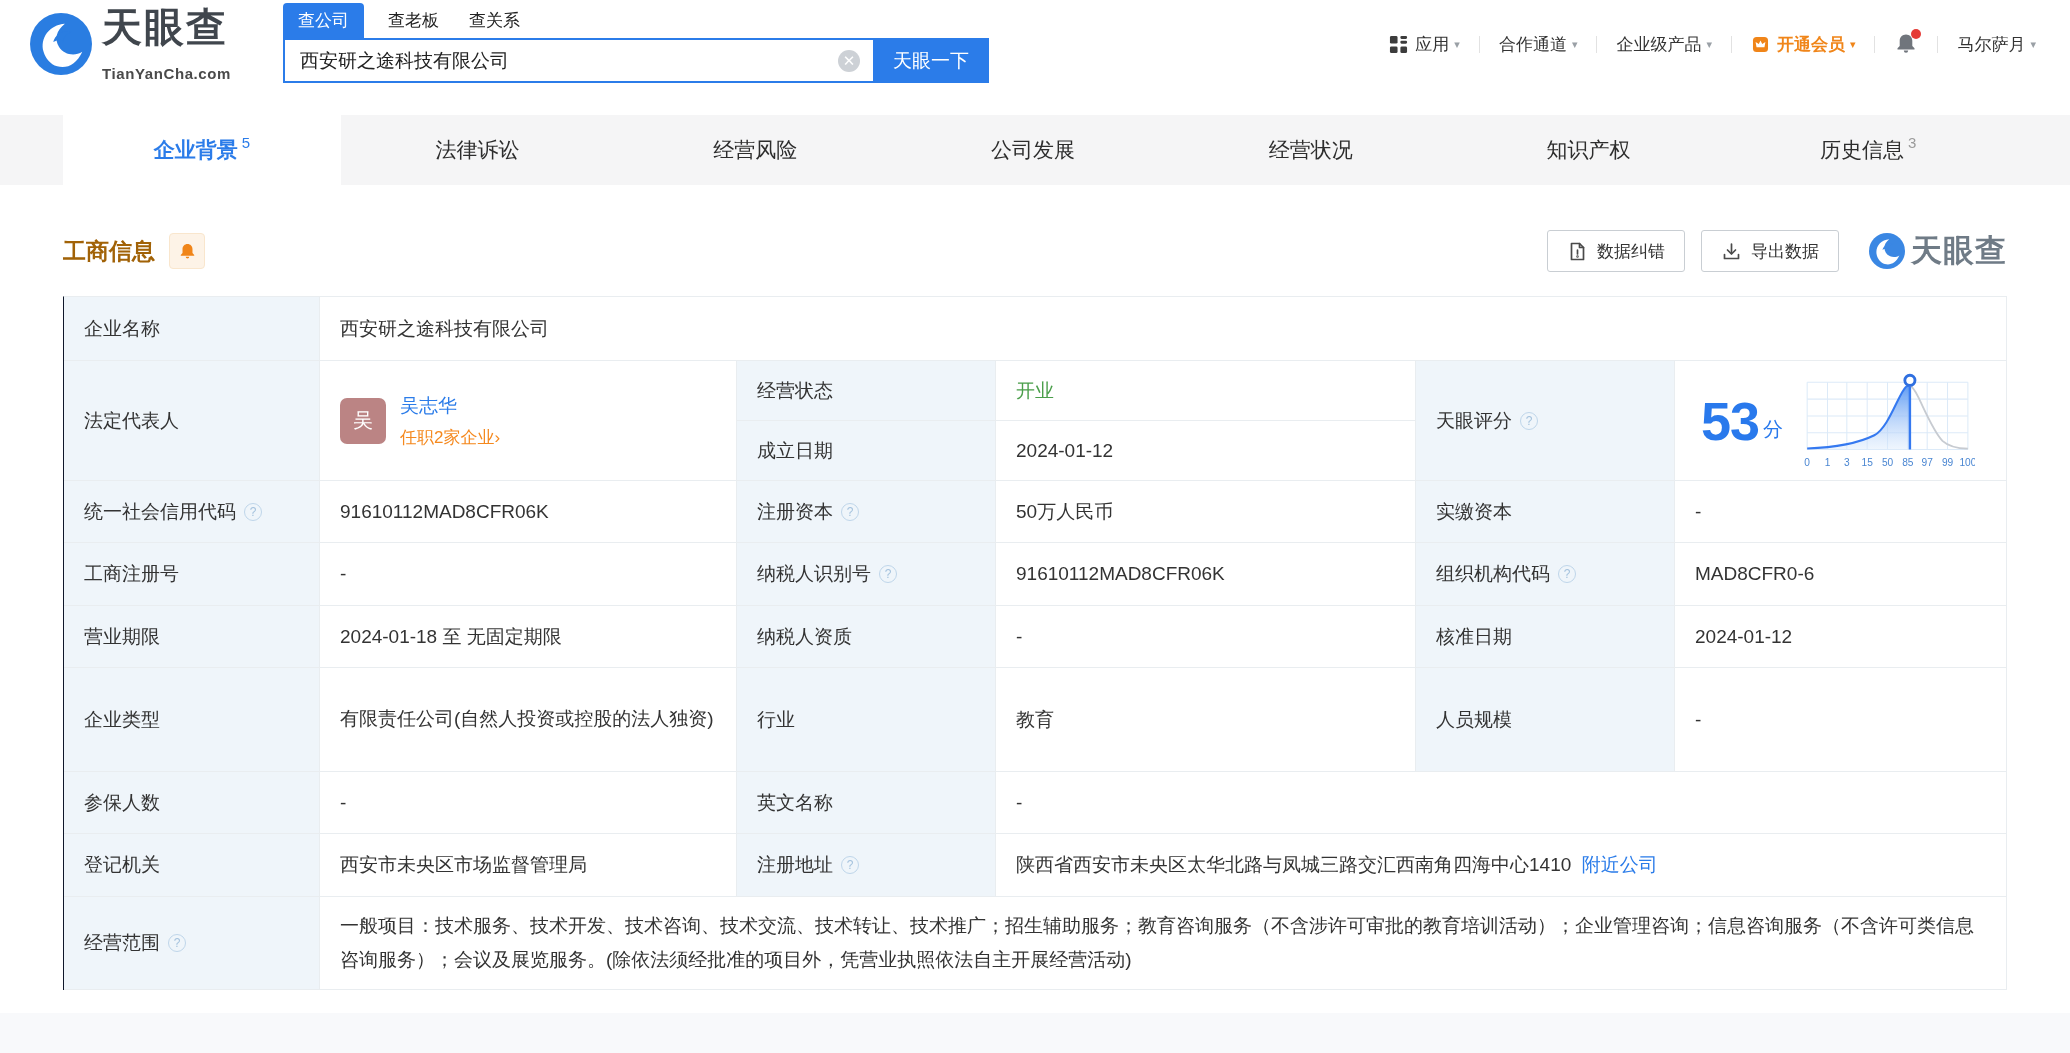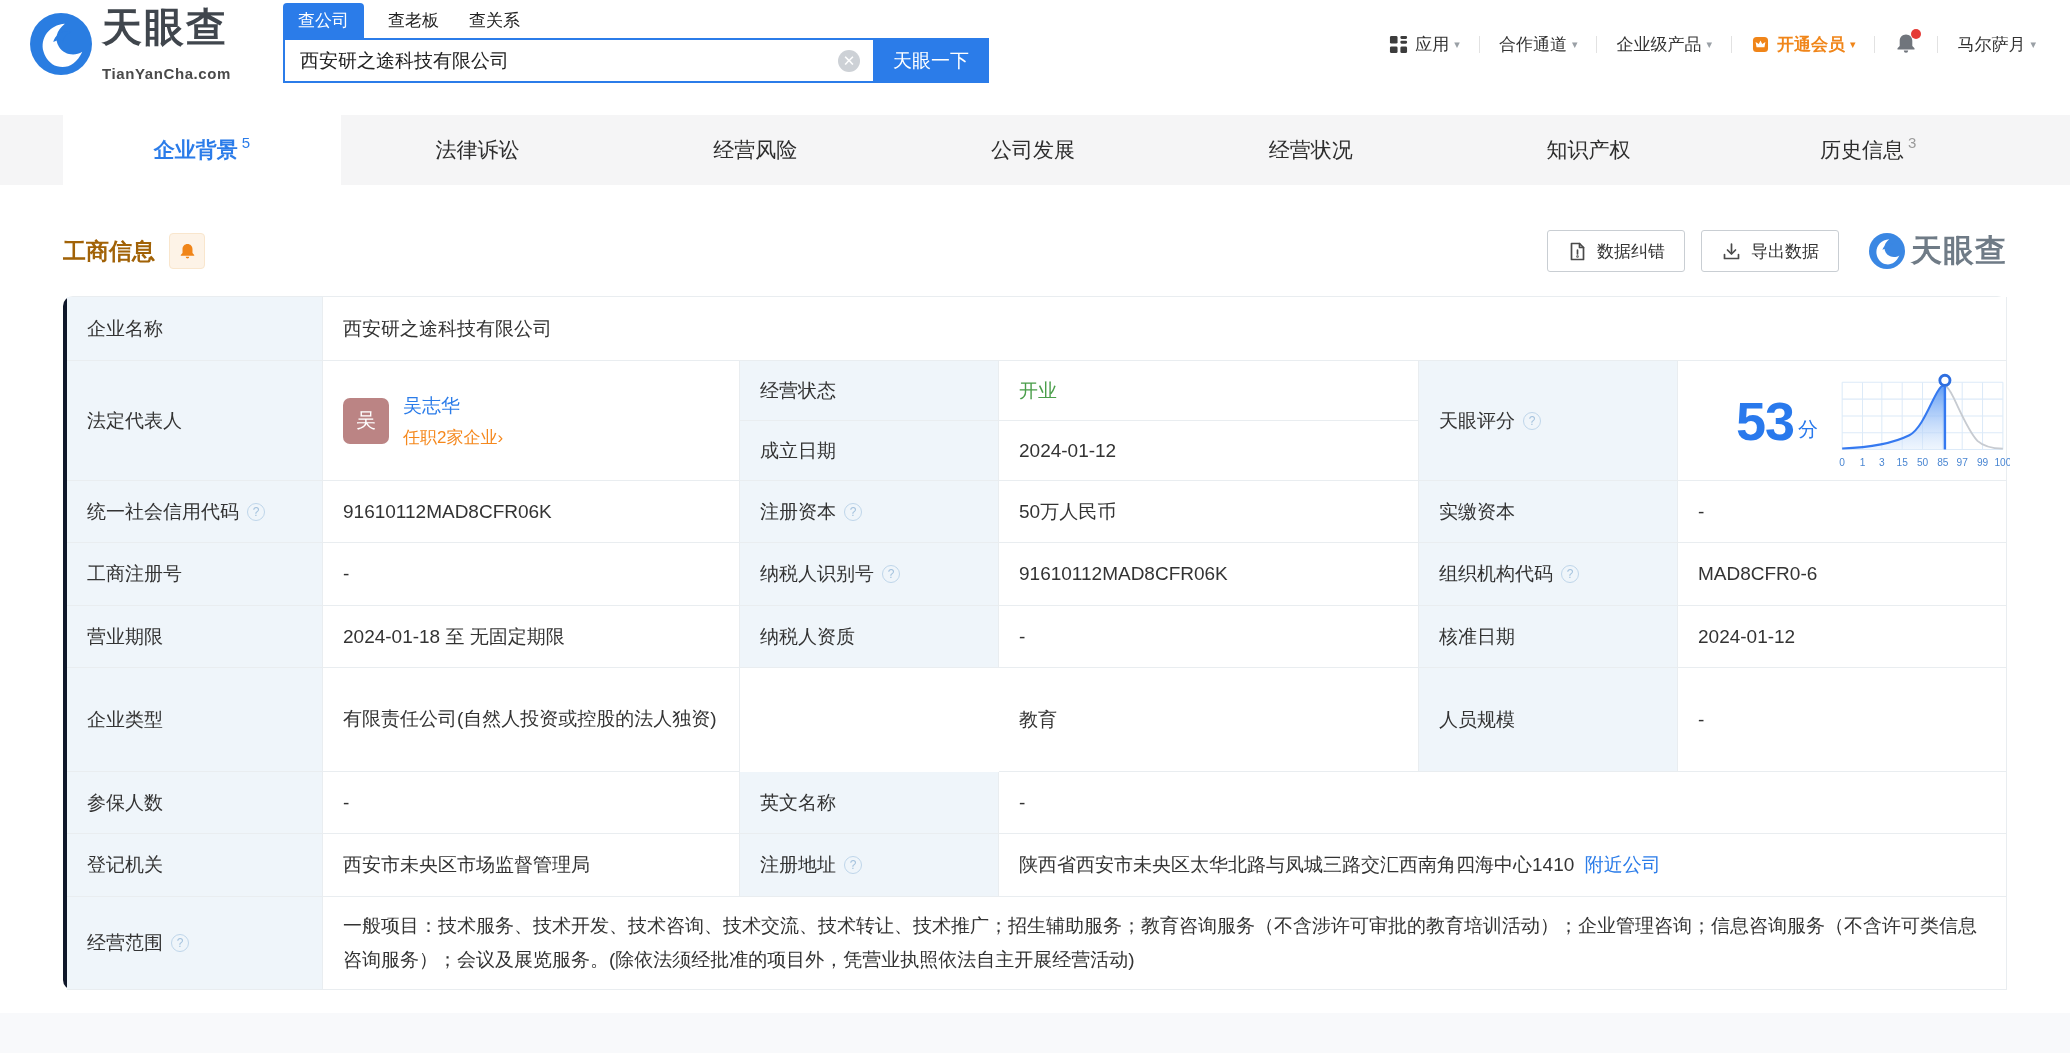--- a/index.html
+++ b/index.html
@@ -60,37 +60,37 @@
     border-radius:3px; background:#fff; font-size:17px; color:#333; cursor:pointer; margin-left:16px; font-family:inherit; }
   .action-btn svg { width:21px; height:21px; margin-right:9px; stroke:#4a4a4a; fill:none;
     stroke-width:1.7; stroke-linecap:round; stroke-linejoin:round; }
   .watermark { display:flex; align-items:center; margin-left:30px; opacity:.92; }
   .watermark .logo-swirl { width:36px; height:36px; }
   .watermark-text { font-size:31px; font-weight:bold; color:#63707c; margin-left:6px; letter-spacing:1px; }
   
   .biz-table { margin:24px 63px 0; display:grid;
     grid-template-columns:256px 417px 259px 420px 259px 1fr;
     grid-template-rows:64px 60px 60px 62px 63px 62px 104px 62px 63px 93px;
-    border-top:1px solid #e9edf0; border-left:4px solid #0f172a; font-size:19px;border-radius:10px; }
+    border-top:1px solid #e9edf0; border-left:1px solid #0f172a; font-size:19px; }
   .cell { border-right:1px solid #e9edf0; border-bottom:1px solid #e9edf0; padding:10px 20px;
     display:flex; align-items:center; color:#333; background:#fff; min-width:0; }
   .lc { background:#eff5fa; }
   .help { width:18px; height:18px; border:1px solid #bfd6ea; color:#a4c2dd; border-radius:50%;
     display:inline-flex; align-items:center; justify-content:center; font-size:12px; margin-left:8px;
     flex:0 0 auto; cursor:pointer; }
   .green { color:#4a9e4a; }
   .blue-link { color:#2b7ce9; cursor:pointer; text-decoration:none; }
   .orange-link { color:#f5881d; cursor:pointer; text-decoration:none; font-size:17px; }
   .legal-rep { display:flex; align-items:center; gap:14px; }
   .avatar { width:46px; height:46px; border-radius:7px; background:#bb8484; color:#fff; font-size:20px;
     display:flex; align-items:center; justify-content:center; flex:0 0 auto; }
   .rep-lines { display:flex; flex-direction:column; gap:7px; }
   .rep-name { font-size:19px; }
   .score-cell { display:flex; align-items:center; padding:6px 10px 6px 26px; }
-  .score-num { font-size:54px; font-weight:bold; color:#2979ec; line-height:1; letter-spacing:-1px;margin-left:32px; }
+  .score-num { font-size:54px; font-weight:bold; color:#2979ec; line-height:1; letter-spacing:-1px; }
   .score-unit { font-size:20px; color:#2979ec; margin:18px 0 0 4px; }
   .score-chart { width:178px; height:102px; margin-left:14px; flex:0 0 auto; }
   .scope-text { line-height:1.8; align-self:center; }
   .wrap2 { line-height:1.7; }
   .page-bottom { position:absolute; left:0; right:0; bottom:0; height:40px; background:#f8f9fb; }
 </style>
 </head>
 <body>
 
 <svg width="0" height="0" style="position:absolute">
@@ -386,20 +386,23 @@
   <div class="cell" style="grid-column:6;grid-row:6">
       <span>2024-01-12</span>
     </div>
 
   <div class="cell lc" style="grid-column:1;grid-row:7">
       <span>企业类型</span>
     </div>
   <div class="cell" style="grid-column:2;grid-row:7">
       <span class="wrap2">有限责任公司(自然人投资或控股的法人独资)</span>
     </div>
+  <div class="cell lc" style="grid-column:3;grid-row:7">
+      <span>行业</span>
+    </div>
   <div class="cell" style="grid-column:4;grid-row:7">
       <span>教育</span>
     </div>
   <div class="cell lc" style="grid-column:5;grid-row:7">
       <span>人员规模</span>
     </div>
   <div class="cell" style="grid-column:6;grid-row:7">
       <span>-</span>
     </div>
 

